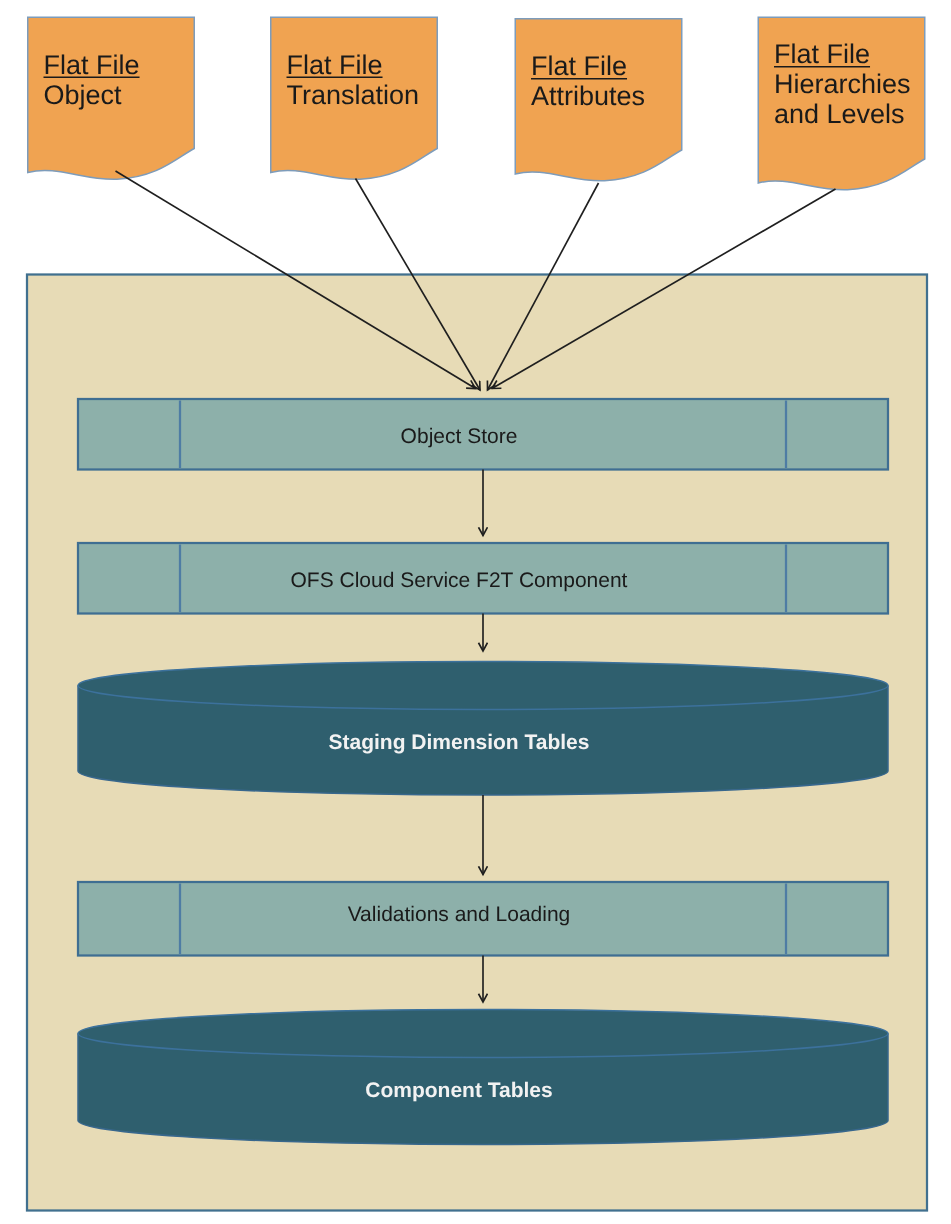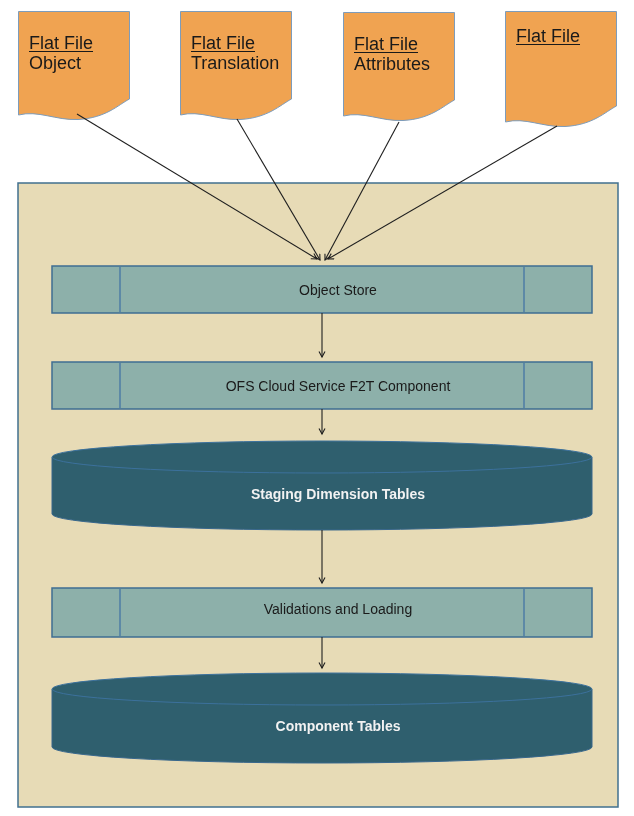--- a/index.html
+++ b/index.html
@@ -28,21 +28,21 @@
     pointer-events: none;
   }
   .file-label {
     width: 98px;
     font-size: 18px;
     line-height: 20px;
     color: var(--label-dark);
   }
   .file-label .title { text-decoration: underline; text-underline-offset: 2px; }
   .node-label {
-    left: 68px;
+    left: 36px;
     width: 540px;
     display: flex;
     align-items: center;
     justify-content: center;
     text-align: center;
     font-size: 14px;
   }
   .node-dark  { color: var(--label-dark); }
   .node-light { color: var(--label-light); font-weight: bold; }
 </style>
@@ -117,20 +117,21 @@
   <div class="label file-label" style="left:191px; top:33px;">
     <span class="title">Flat File</span><br>
     <span>Translation</span>
   </div>
   <div class="label file-label" style="left:354px; top:34px;">
     <span class="title">Flat File</span><br>
     <span>Attributes</span>
   </div>
   <div class="label file-label" style="left:516px; top:26px;">
     <span class="title">Flat File</span><br>
+    <span>Hierarchies and Levels</span>
   </div>
 
   <div class="label node-label node-dark" style="top:266px; height:47px;">Object Store</div>
   <div class="label node-label node-dark" style="top:362px; height:47px;">OFS Cloud Service F2T Component</div>
   <div class="label node-label node-light" style="top:457px; height:73px;">Staging Dimension Tables</div>
   <div class="label node-label node-dark" style="top:588px; height:41px;">Validations and Loading</div>
   <div class="label node-label node-light" style="top:689px; height:74px;">Component Tables</div>
 
 </div>
 

